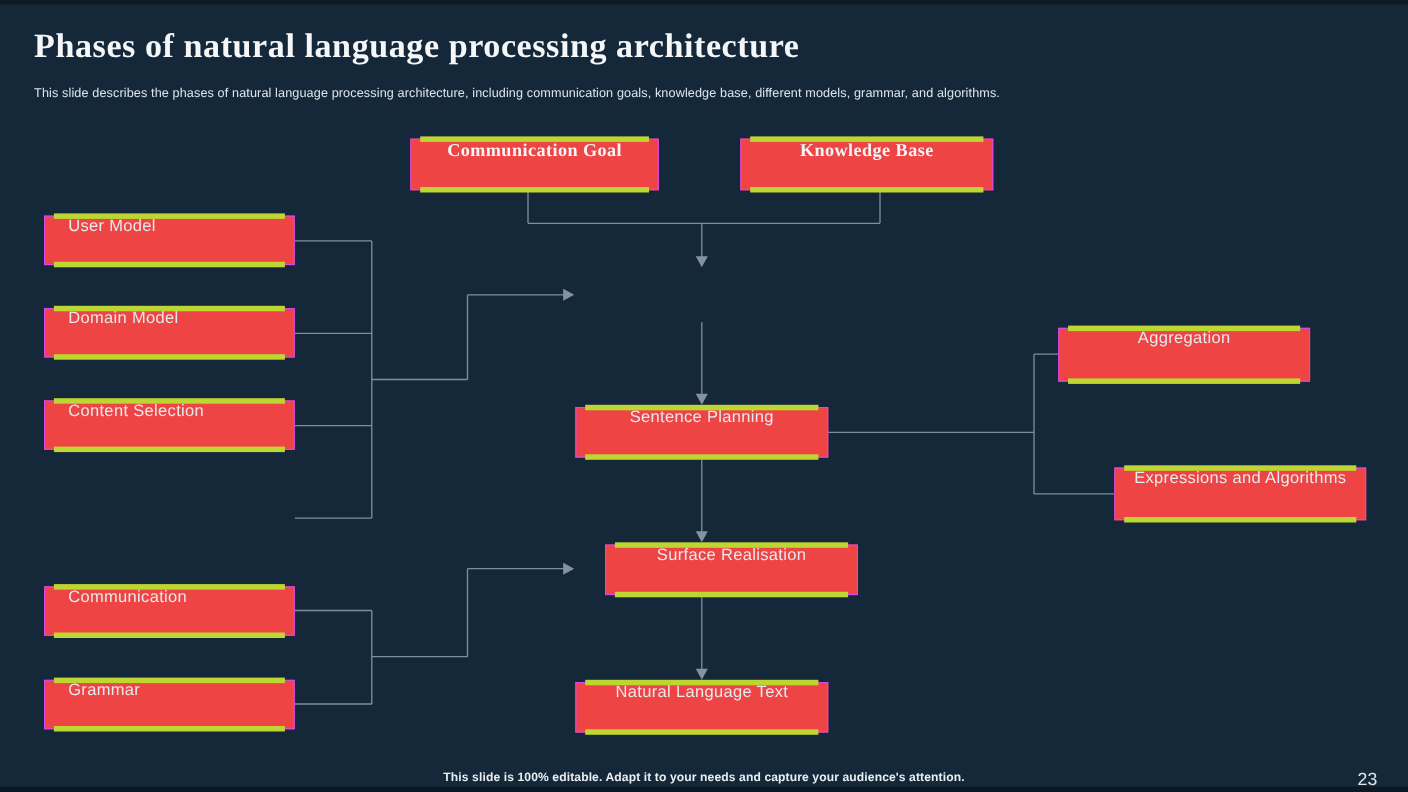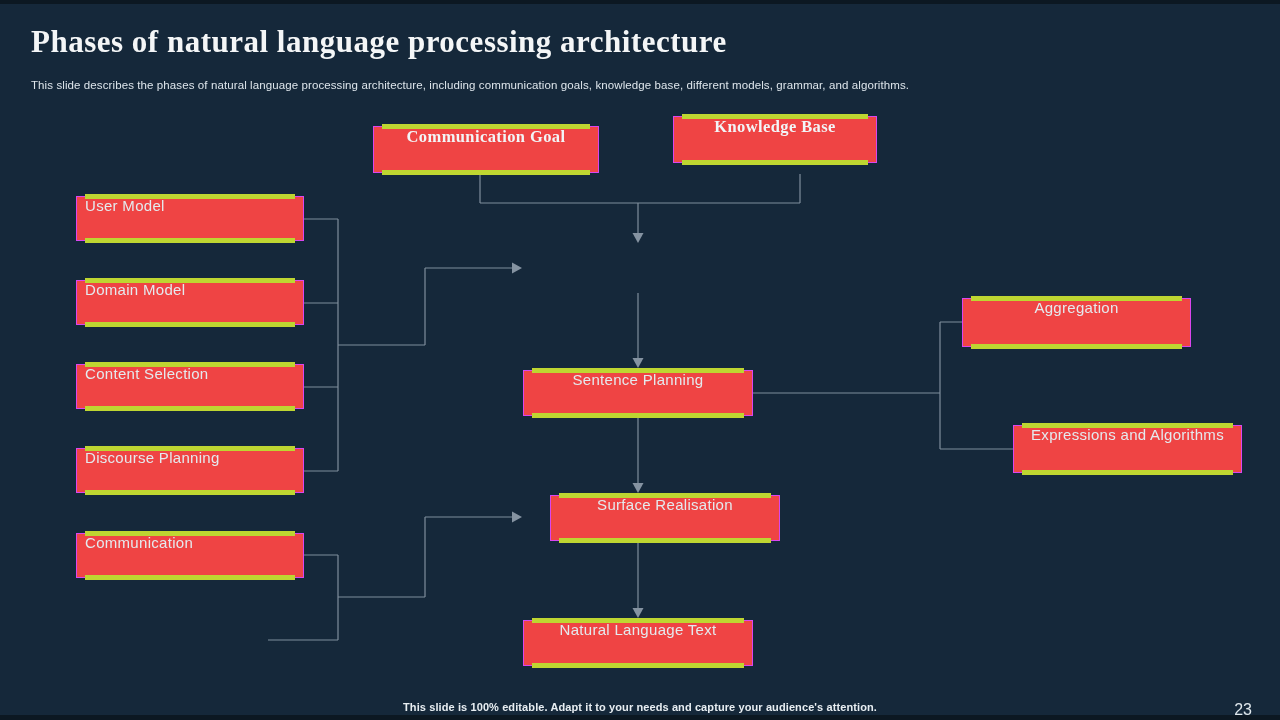--- a/index.html
+++ b/index.html
@@ -32,21 +32,21 @@
     background:#ef4444;
     border:1px solid #d946ef;
     display:flex;align-items:flex-start;
     box-sizing:border-box;
     cursor:default;
   }
   .node .node-label{
     font-size:15px;color:#e4eaee;letter-spacing:.3px;
     white-space:nowrap;
   }
-  .left-node{justify-content:flex-start;padding-left:8px;margin-left:36px;}
+  .left-node{justify-content:flex-start;padding-left:21px;}
   .center-node{justify-content:center;}
   .serif-node .node-label{
     font-family:"Liberation Serif",serif;
     font-weight:bold;font-size:16.5px;color:#f2f5f7;letter-spacing:.4px;
   }
   .bar{
     position:absolute;left:8px;right:8px;height:5px;
     background:#bed631;
   }
   .bar-top{top:-3px;}
@@ -93,49 +93,49 @@
     <path d="M632.5 608 L643.5 608 L638 618 Z" fill="#8593a1"></path>
 
     <path d="M753 393 H940 M940 322 V449 M940 322 H1013 M940 449 H1013" stroke="#7f8e9c" stroke-width="1.2" fill="none"></path>
   </svg>
 
   <div class="node center-node serif-node" style="left:373px;top:126px;width:226px;height:47px">
     <span class="bar bar-top"></span>
     <span class="node-label">Communication Goal</span>
     <span class="bar bar-bottom"></span>
   </div>
-  <div class="node center-node serif-node" style="left:673px;top:116px;width:204px;height:47px">
+  <div class="node center-node serif-node" style="left:673px;top:126px;width:230px;height:47px">
     <span class="bar bar-top"></span>
     <span class="node-label">Knowledge Base</span>
     <span class="bar bar-bottom"></span>
   </div>
 
   <div class="node left-node" style="left:40px;top:196px;width:228px;height:45px">
     <span class="bar bar-top"></span>
     <span class="node-label">User Model</span>
     <span class="bar bar-bottom"></span>
   </div>
   <div class="node left-node" style="left:40px;top:280px;width:228px;height:45px">
     <span class="bar bar-top"></span>
     <span class="node-label">Domain Model</span>
     <span class="bar bar-bottom"></span>
   </div>
   <div class="node left-node" style="left:40px;top:364px;width:228px;height:45px">
     <span class="bar bar-top"></span>
     <span class="node-label">Content Selection</span>
     <span class="bar bar-bottom"></span>
   </div>
-  <div class="node left-node" style="left:40px;top:448px;width:228px;height:45px">
-    <span class="bar bar-top"></span>
-    <span class="node-label">Discourse Planning</span>
-    <span class="bar bar-bottom"></span>
-  </div>
   <div class="node left-node" style="left:40px;top:533px;width:228px;height:45px">
     <span class="bar bar-top"></span>
     <span class="node-label">Communication</span>
+    <span class="bar bar-bottom"></span>
+  </div>
+  <div class="node left-node" style="left:40px;top:618px;width:228px;height:45px">
+    <span class="bar bar-top"></span>
+    <span class="node-label">Grammar</span>
     <span class="bar bar-bottom"></span>
   </div>
 
   <div class="node center-node" style="left:523px;top:370px;width:230px;height:46px">
     <span class="bar bar-top"></span>
     <span class="node-label">Sentence Planning</span>
     <span class="bar bar-bottom"></span>
   </div>
   <div class="node center-node" style="left:550px;top:495px;width:230px;height:46px">
     <span class="bar bar-top"></span>

